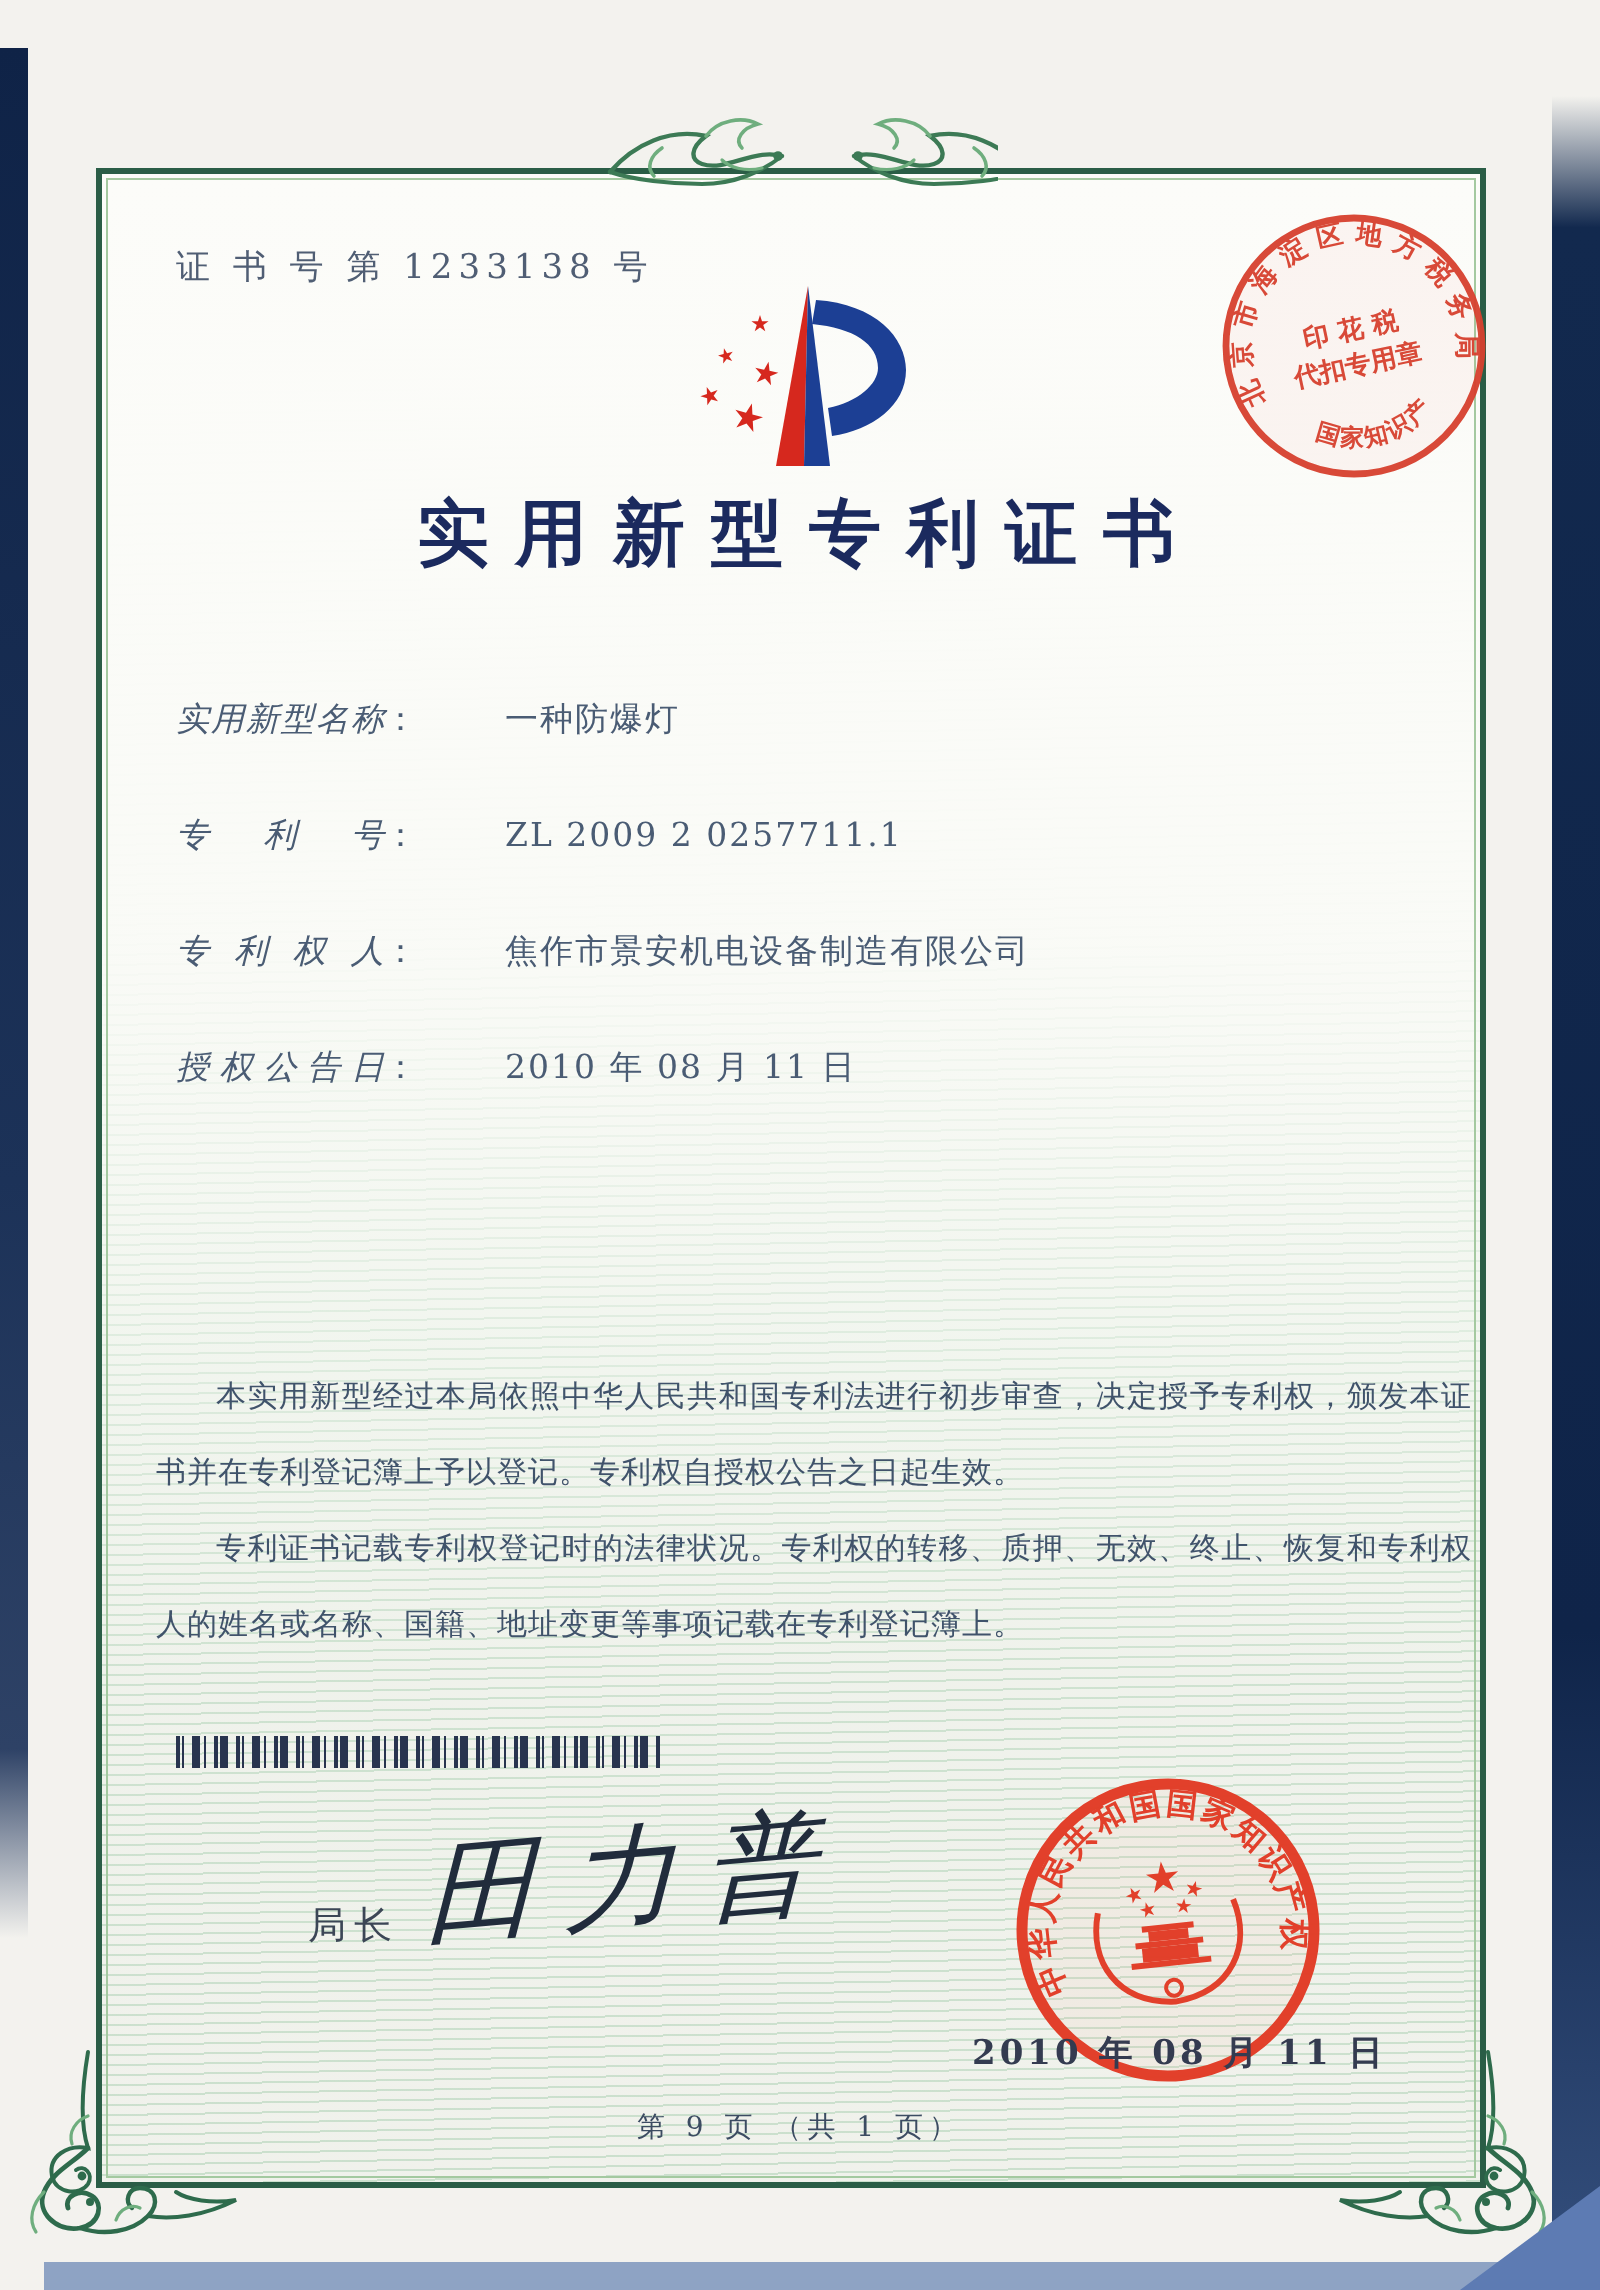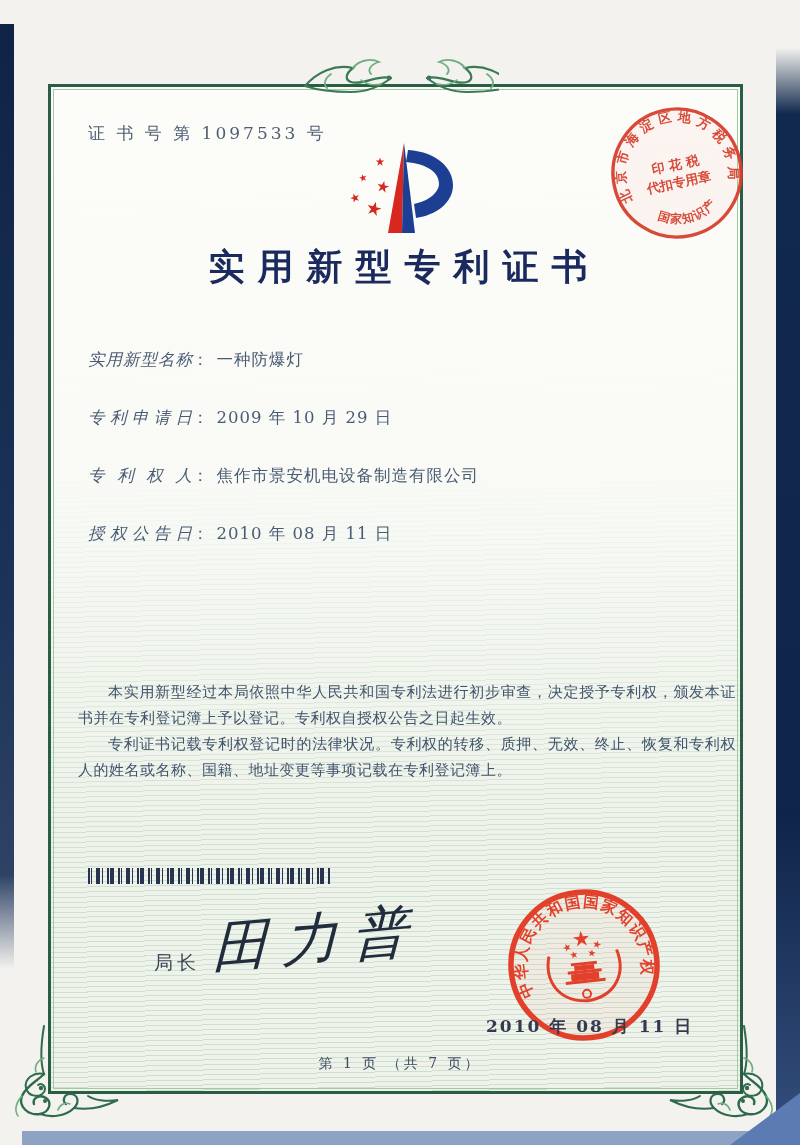--- a/index.html
+++ b/index.html
@@ -22,23 +22,23 @@
   .frame::after{content:"";position:absolute;inset:2px;border:1px solid #a4c9a0;pointer-events:none;}
   .orn{position:absolute;}
   
   .cert-no{position:absolute;left:88px;top:122px;font-size:17px;letter-spacing:3px;color:#505e74;}
   .title{position:absolute;left:0;top:243px;width:796px;text-align:center;font-size:36px;font-weight:bold;
          color:#1b2a5e;letter-spacing:13px;text-indent:13px;}
   .fields{position:absolute;left:88px;top:349px;width:620px;color:#4a5c74;font-size:16.5px;}
   .field{margin-bottom:36px;white-space:nowrap;}
   .flabel{display:inline-block;width:104px;text-align:justify;text-align-last:justify;vertical-align:top;font-style:italic;}
   .colon{margin-right:8px;}
-  .fvalue{letter-spacing:1px;}
+  .fvalue{letter-spacing:1px;margin-left:36px;}
   .body-text{position:absolute;left:78px;top:679px;width:658px;color:#40536b;font-size:15px;
-             line-height:26px;text-align:justify;letter-spacing:.5px;}
+             line-height:38px;text-align:justify;letter-spacing:.5px;}
   .body-text p{margin:0;text-indent:2em;}
   .barcode{position:absolute;left:88px;top:868px;width:243px;height:16px;
     background:repeating-linear-gradient(90deg,
       #28344f 0 2px,transparent 2px 3px,#28344f 3px 4px,transparent 4px 8px,
       #28344f 8px 12px,transparent 12px 14px,#28344f 14px 15px,transparent 15px 19px,
       #28344f 19px 21px,transparent 21px 22px,#28344f 22px 26px,transparent 26px 30px);}
   .sig-role{position:absolute;left:138px;top:950px;font-size:19px;color:#3c4656;letter-spacing:4px;margin-left:16px;}
   .sig-name{position:absolute;left:212px;top:902px;font-size:56px;color:#212c3c;letter-spacing:14px;
             transform:rotate(-5deg) skewX(-6deg);font-style:italic;}
   .tax-stamp{position:absolute;left:604px;top:100px;transform:rotate(-12deg);opacity:.95;}
@@ -85,21 +85,21 @@
   </svg>
 
   <svg class="orn" style="left:14px;top:1024px" width="112" height="98" viewBox="0 0 112 98">
     <use href="#corner-flourish"></use>
   </svg>
 
   <svg class="orn" style="left:662px;top:1024px" width="112" height="98" viewBox="0 0 112 98">
     <use href="#corner-flourish" transform="translate(112,0) scale(-1,1)"></use>
   </svg>
 
-  <div class="cert-no">证 书 号 第 1097533 号</div>
+  <div class="cert-no">证 书 号 第 1233138 号</div>
 
   <svg class="tax-stamp" width="146" height="146" viewBox="-73 -73 146 146">
     <circle r="64" fill="rgba(230,90,70,0.05)" stroke="#d7402e" stroke-width="3.4"></circle>
     <path id="taxTopArc" d="M -48.9,17.8 A 52,52 0 1 1 48.9,17.8" fill="none"></path>
     <path id="taxBotArc" d="M -28.7,40.9 A 50,50 0 0 0 28.7,40.9" fill="none"></path>
     <text fill="#d7402e" font-size="13" font-weight="bold">
       <textPath href="#taxTopArc" startOffset="0" textLength="198" lengthAdjust="spacing">北京市海淀区地方税务局</textPath>
     </text>
     <text fill="#d7402e" font-size="12" font-weight="bold">
       <textPath href="#taxBotArc" startOffset="0" textLength="90" lengthAdjust="spacing">国家知识产权局</textPath>
@@ -121,21 +121,21 @@
     <path d="M80,10 C110,12 125,29 125,45 C125,63 108,75 88,78 L86,64 C101,61 111,52 111,44 C111,32 99,24 78,22 Z" fill="#1c3f94"></path>
   </svg>
 
   <div class="title">实用新型专利证书</div>
 
   <div class="fields">
     <div class="field">
       <span class="flabel">实用新型名称</span><span class="colon">：</span><span class="fvalue">一种防爆灯</span>
     </div>
     <div class="field">
-      <span class="flabel">专利申请日</span><span class="colon">：</span><span class="fvalue">2009 年 10 月 29 日</span>
+      <span class="flabel">专利号</span><span class="colon">：</span><span class="fvalue">ZL 2009 2 0257711.1</span>
     </div>
     <div class="field">
       <span class="flabel">专利权人</span><span class="colon">：</span><span class="fvalue">焦作市景安机电设备制造有限公司</span>
     </div>
     <div class="field">
       <span class="flabel">授权公告日</span><span class="colon">：</span><span class="fvalue">2010 年 08 月 11 日</span>
     </div>
   </div>
 
   <div class="body-text">
@@ -165,20 +165,20 @@
       <rect x="-17" y="-3" width="34" height="3"></rect>
       <rect x="-14" y="0" width="28" height="7"></rect>
       <rect x="-20" y="7" width="40" height="3"></rect>
       <path d="M-34,-20 C-41,4 -29,26 0,28 C29,26 41,4 34,-20" fill="none" stroke="#e23b25" stroke-width="3"></path>
       <circle cx="0" cy="21" r="4" fill="none" stroke="#e23b25" stroke-width="2"></circle>
     </g>
   </svg>
 
   <div class="seal-date">2010 年 08 月 11 日</div>
 
-  <div class="footer">第 1 页 （共 7 页）</div>
+  <div class="footer">第 9 页 （共 1 页）</div>
 
   <div class="edge-left"></div>
   <div class="edge-right"></div>
   <div class="band-bottom"></div>
   <div class="corner-br"></div>
 
 </div>
 
 </body></html>

